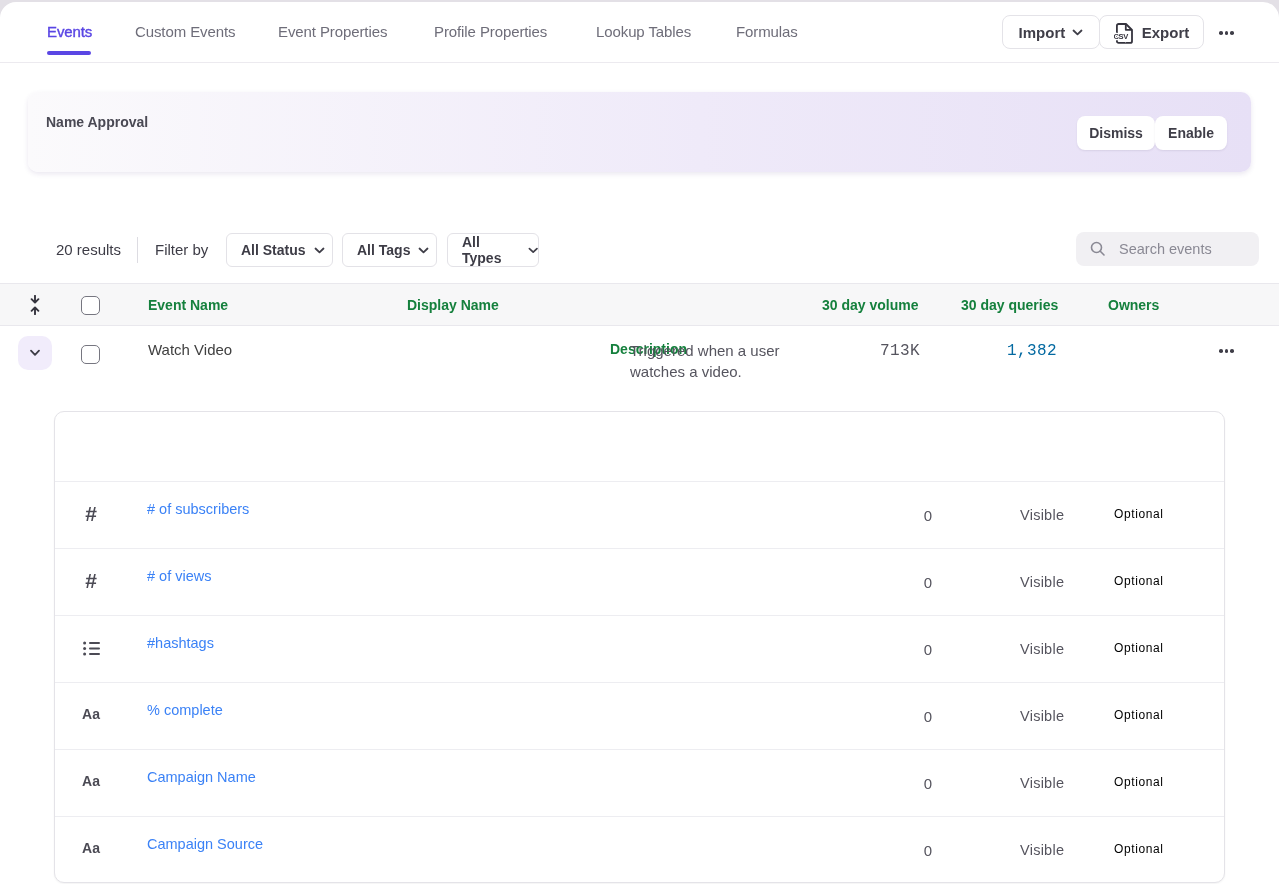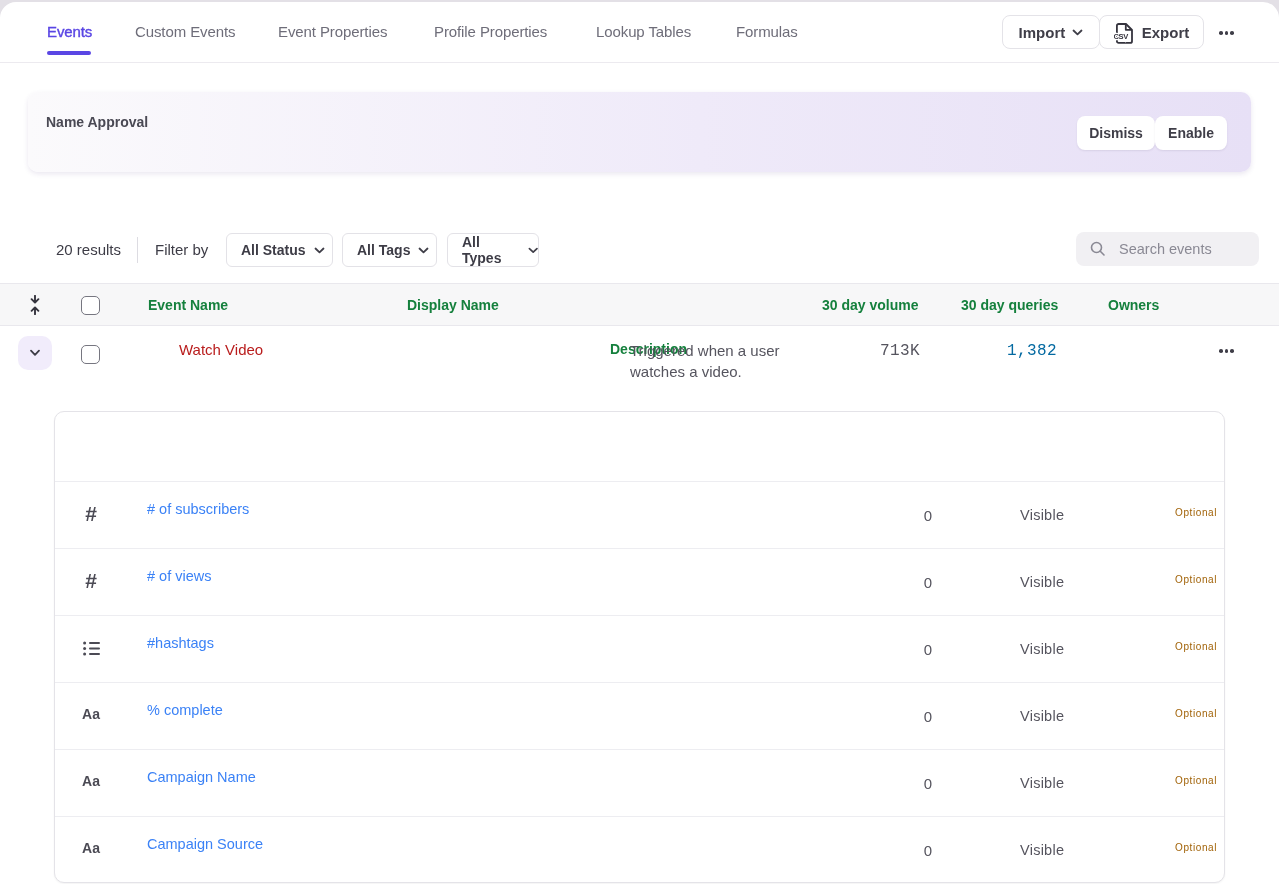--- a/index.html
+++ b/index.html
@@ -29,35 +29,35 @@
 .fdark { color:#3d3c46; font-size:15px; }
 .fbtn { position:absolute; top:233px; height:34px; background:#fff; border:1px solid #e3e2e7; border-radius:6px; display:flex; align-items:center; font-size:14px; font-weight:700; color:#3d3c46; }
 .search { position:absolute; left:1076px; top:232px; width:183px; height:34px; background:#f1f0f3; border-radius:8px; }
 .search span { position:absolute; left:43px; top:9px; font-size:14.5px; color:#8a8994; }
 
 
 .thead { position:absolute; left:0; top:283px; width:1279px; height:43px; background:#f7f7f8; border-top:1px solid #e9e8ed; border-bottom:1px solid #e9e8ed; }
 .th { position:absolute; top:13px; font-size:14px; font-weight:700; color:#15803d; }
 .checkbox { position:absolute; width:19px; height:19px; border:1.5px solid #767680; border-radius:5px; background:#fff; }
 .expbox { position:absolute; left:18px; top:336px; width:34px; height:34px; background:#f1ecfb; border-radius:10px; display:flex; align-items:center; justify-content:center; }
-.link { color:#b91c1c;margin-left:31px; }
+.link { color:#404040; }
 .mono { font-family:"Liberation Mono", monospace; }
 
 
 .panel { position:absolute; left:54px; top:411px; width:1171px; height:472px; background:#fff; border:1px solid #e4e3e8; border-radius:10px; box-shadow:0 1px 2px rgba(0,0,0,0.05); }
 .tabs { position:absolute; left:17px; top:19px; height:33px; border:1px solid #e4e3e8; border-radius:8px; display:flex; overflow:hidden; background:#fff; }
 .tab { display:flex; align-items:center; justify-content:center; font-size:14px; height:100%; }
 .tab.on { background:#f4f4f5; color:#3a3943; font-weight:700; border-right:1px solid #e4e3e8; }
 .tab.off { color:#8a8994; font-weight:400; font-size:15px; letter-spacing:0.3px; }
 .prow { position:absolute; left:0; width:1169px; height:67px; border-top:1px solid #ededf1; }
 .picon { position:absolute; left:23px; top:21px; width:26px; color:#4b4a54; text-align:center; }
 .pname { position:absolute; left:92px; top:19px; font-size:14.5px; color:#3b82f6; }
 .pzero { position:absolute; right:292px; top:25px; font-size:15px; color:#55545e; }
 .pvis  { position:absolute; left:965px; top:25px; font-size:14.5px; color:#55545e; letter-spacing:0.25px; }
-.popt  { position:absolute; left:1120px; top:25px; font-size:10px; color:#a16207; letter-spacing:0.6px; }
+.popt  { position:absolute; left:1059px; top:25px; font-size:12px; color:#000000; letter-spacing:0.6px; }
 </style>
 </head>
 <body>
 <div class="card"></div>
 
 <div class="nav"></div>
 <span class="navitem active" style="left:47px;">Events</span>
 <span class="navitem" style="left:135px;">Custom Events</span>
 <span class="navitem" style="left:278px;">Event Properties</span>
 <span class="navitem" style="left:434px;">Profile Properties</span>

